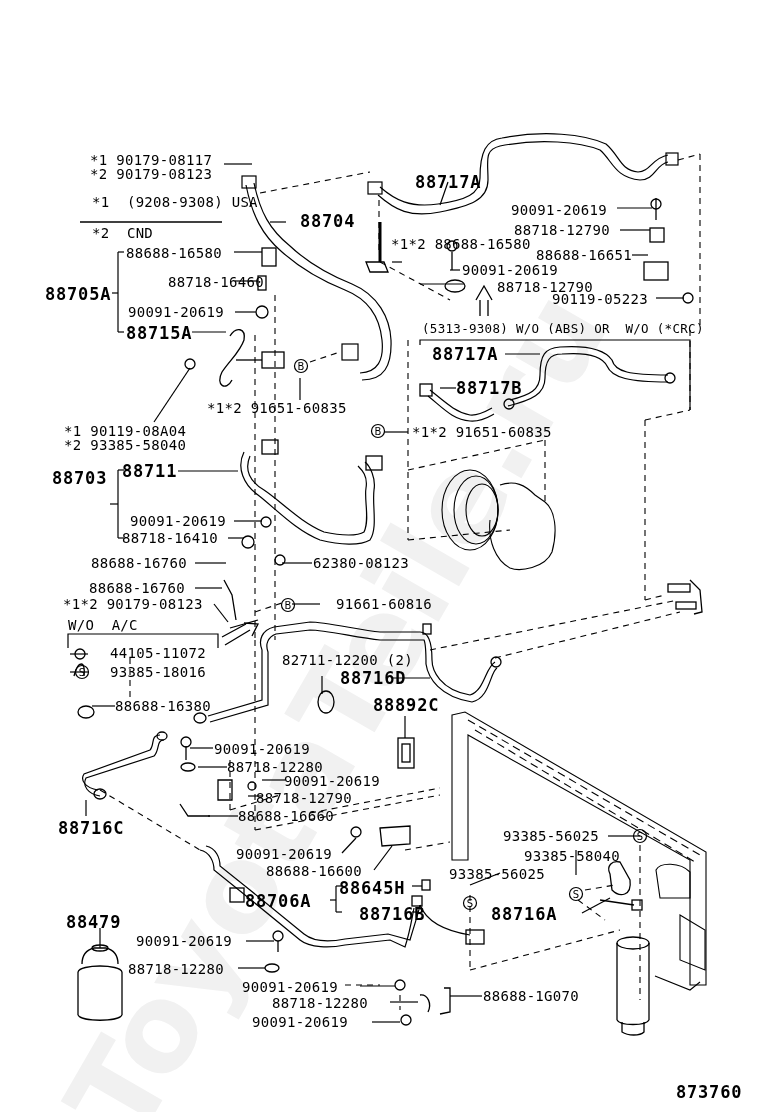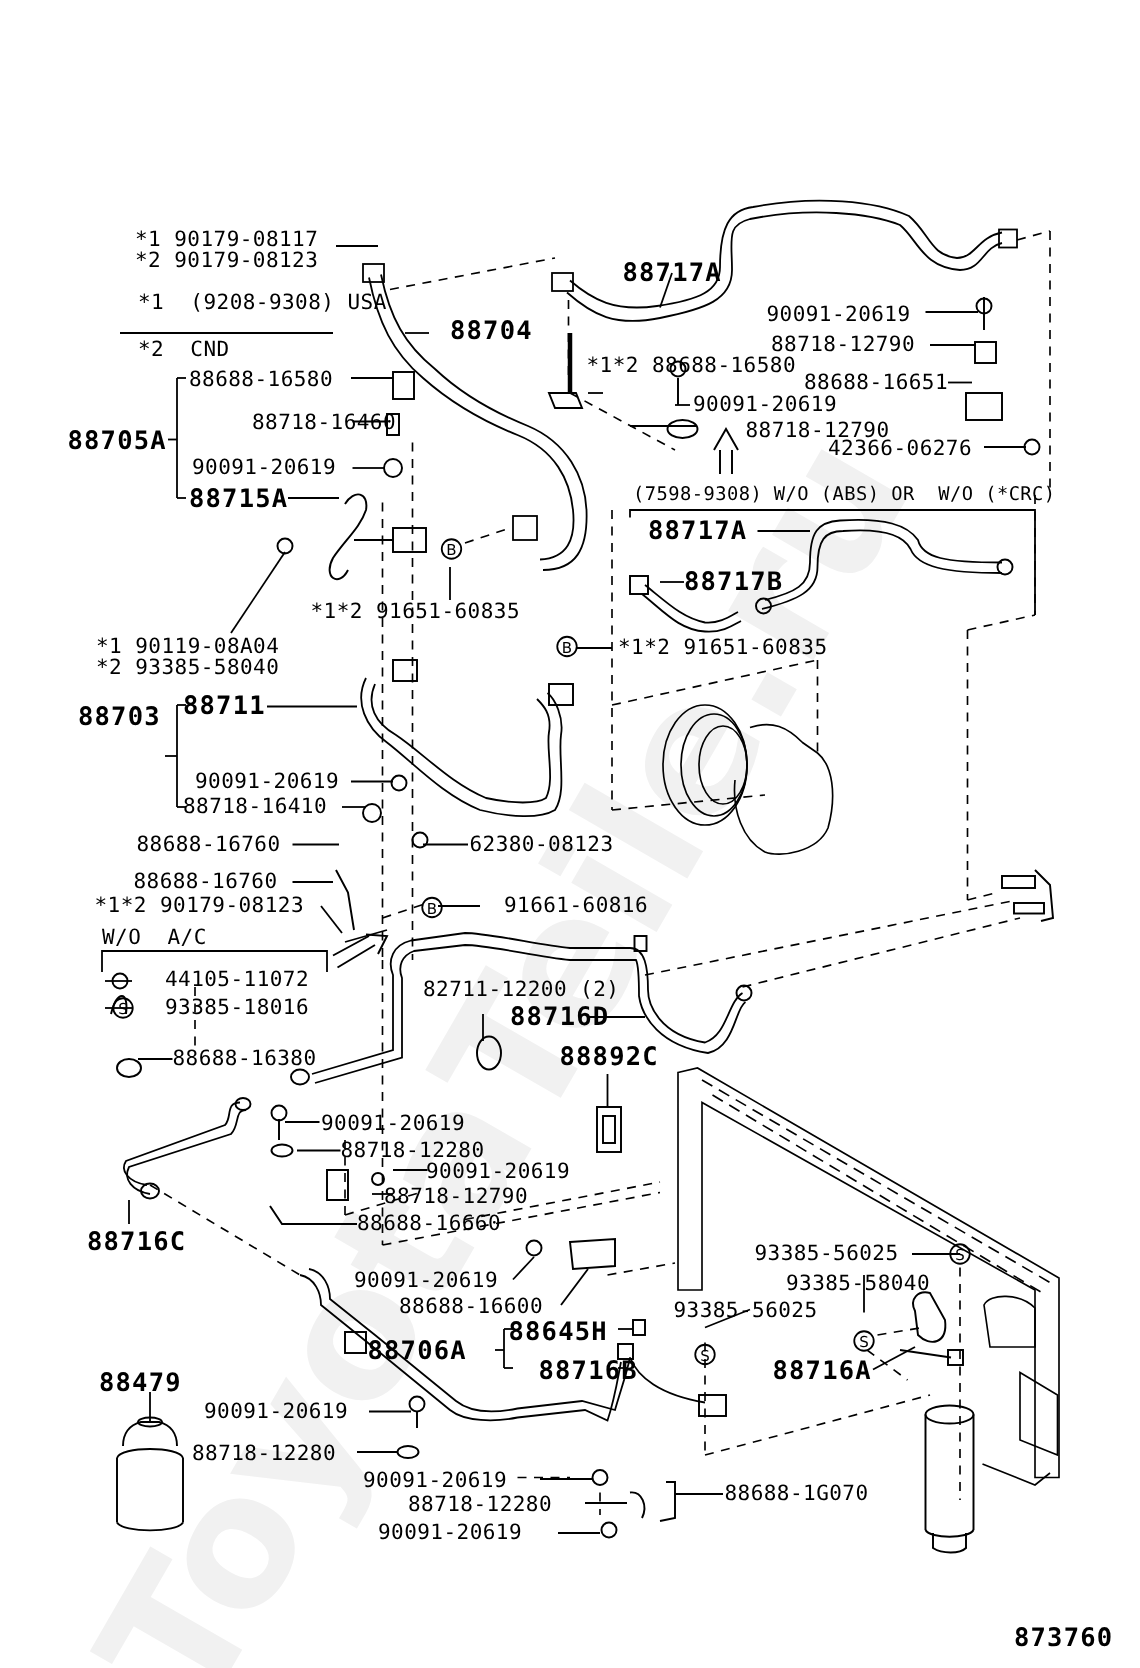--- a/index.html
+++ b/index.html
@@ -321,31 +321,31 @@
         <circle cx="8" cy="8" r="6.5" fill="none" stroke="#000" stroke-width="1.2"></circle>
         <text x="8" y="12" font-size="10" text-anchor="middle" font-family="DejaVu Sans">S</text>
       </svg></div>
   <div class="ref" style="left:462px; top:895px;"><svg width="16" height="16">
         <circle cx="8" cy="8" r="6.5" fill="none" stroke="#000" stroke-width="1.2"></circle>
         <text x="8" y="12" font-size="10" text-anchor="middle" font-family="DejaVu Sans">S</text>
       </svg></div>
 
   <div class="lbl" style="left:92px; top:195px;">*1  (9208-9308) USA</div>
   <div class="lbl" style="left:92px; top:209px;margin-top:17px;">*2  CND</div>
-  <div class="lbl small" style="left:422px; top:322px;">(7598-9308) W/O (ABS) OR  W/O (*CRC)</div>
+  <div class="lbl small" style="left:422px; top:322px;">(5313-9308) W/O (ABS) OR  W/O (*CRC)</div>
   <div class="lbl" style="left:68px; top:618px;">W/O  A/C</div>
 
   <div class="lbl" style="left:90px; top:153px;">*1 90179-08117</div>
   <div class="lbl" style="left:90px; top:167px;">*2 90179-08123</div>
   <div class="lbl big" style="left:300px; top:213px;">88704</div>
   <div class="lbl big" style="left:415px; top:174px;">88717A</div>
   <div class="lbl" style="left:511px; top:203px;">90091-20619</div>
   <div class="lbl" style="left:514px; top:223px;">88718-12790</div>
   <div class="lbl" style="left:536px; top:248px;">88688-16651</div>
-  <div class="lbl" style="left:552px; top:292px;">42366-06276</div>
+  <div class="lbl" style="left:552px; top:292px;">90119-05223</div>
   <div class="lbl" style="left:391px; top:237px;">*1*2 88688-16580</div>
   <div class="lbl" style="left:462px; top:263px;">90091-20619</div>
   <div class="lbl" style="left:497px; top:280px;">88718-12790</div>
 
   <div class="lbl big" style="left:45px; top:286px;">88705A</div>
   <div class="lbl" style="left:126px; top:246px;">88688-16580</div>
   <div class="lbl" style="left:128px; top:275px;margin-left:40px;">88718-16460</div>
   <div class="lbl" style="left:128px; top:305px;">90091-20619</div>
   <div class="lbl big" style="left:126px; top:325px;">88715A</div>
   <div class="lbl" style="left:207px; top:401px;">*1*2 91651-60835</div>
@@ -381,21 +381,21 @@
   <div class="lbl big" style="left:58px; top:820px;">88716C</div>
 
   <div class="lbl" style="left:236px; top:847px;">90091-20619</div>
   <div class="lbl" style="left:266px; top:864px;">88688-16600</div>
   <div class="lbl" style="left:503px; top:829px;">93385-56025</div>
   <div class="lbl" style="left:524px; top:849px;">93385-58040</div>
   <div class="lbl" style="left:449px; top:867px;">93385-56025</div>
   <div class="lbl big" style="left:339px; top:880px;">88645H</div>
   <div class="lbl big" style="left:245px; top:893px;">88706A</div>
   <div class="lbl big" style="left:339px; top:906px;margin-left:20px;">88716B</div>
-  <div class="lbl big" style="left:515px; top:906px;text-align:right;">88716A</div>
+  <div class="lbl big" style="left:491px; top:906px;text-align:right;">88716A</div>
 
   <div class="lbl big" style="left:66px; top:914px;">88479</div>
   <div class="lbl" style="left:136px; top:934px;">90091-20619</div>
   <div class="lbl" style="left:128px; top:962px;">88718-12280</div>
   <div class="lbl" style="left:242px; top:980px;">90091-20619</div>
   <div class="lbl" style="left:272px; top:996px;">88718-12280</div>
   <div class="lbl" style="left:483px; top:989px;">88688-1G070</div>
   <div class="lbl" style="left:252px; top:1015px;">90091-20619</div>
 
   <div class="lbl big" style="left:676px; top:1084px;">873760</div>

